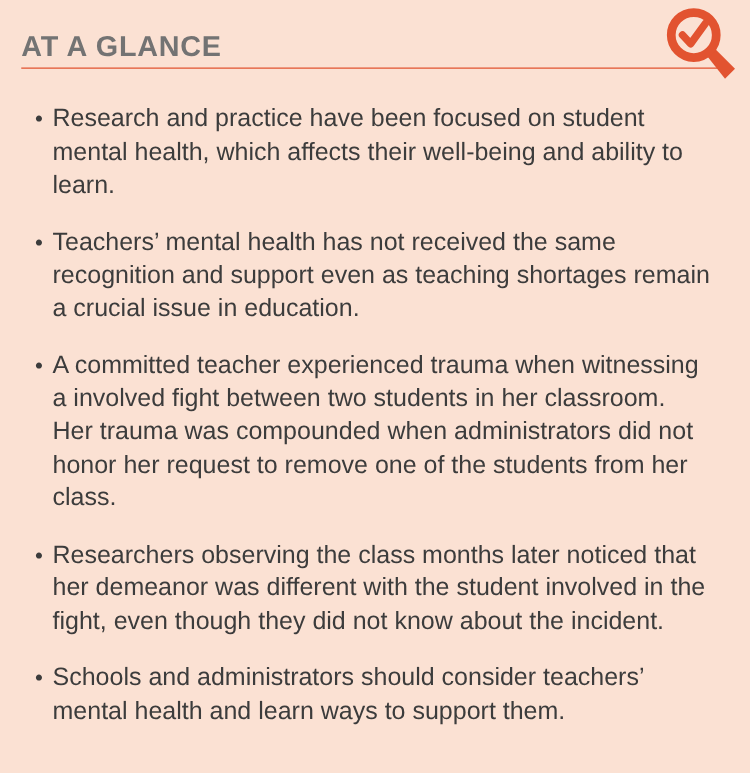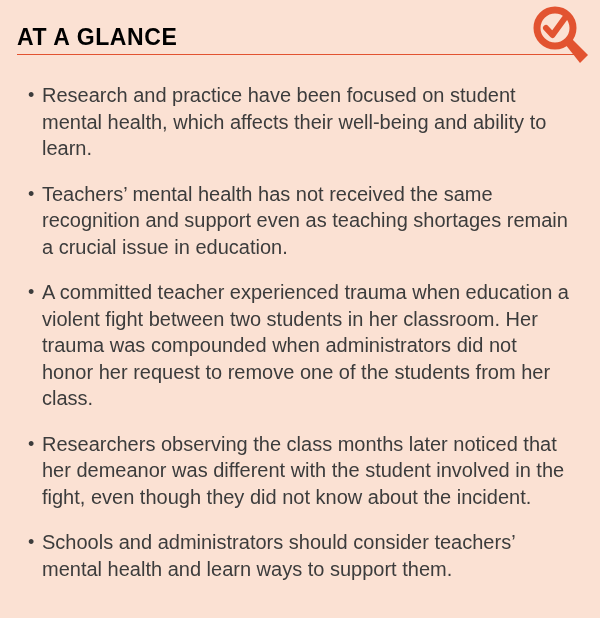--- a/index.html
+++ b/index.html
@@ -15,21 +15,21 @@
     overflow: hidden;
     box-sizing: border-box;
   }
   .title {
     position: absolute;
     left: 17px;
     top: 24px;
     font-size: 23px;
     font-weight: 800;
     letter-spacing: 0.6px;
-    color: #000000;
+    color: #737373;
     margin: 0;
   }
   .rule {
     position: absolute;
     left: 17px;
     top: 54px;
     width: 560px;
     height: 1px;
     background: #e25330;
   }
@@ -92,21 +92,21 @@
     <li class="bullet-item">
       <span class="bullet-marker">•</span>
       <span class="bullet-text">Research and practice have been focused on student mental health, which affects their well-being and ability to learn.</span>
     </li>
     <li class="bullet-item">
       <span class="bullet-marker">•</span>
       <span class="bullet-text">Teachers’ mental health has not received the same recognition and support even as teaching shortages remain a crucial issue in education.</span>
     </li>
     <li class="bullet-item">
       <span class="bullet-marker">•</span>
-      <span class="bullet-text">A committed teacher experienced trauma when education a violent fight between two students in her classroom. Her trauma was compounded when administrators did not honor her request to remove one of the students from her class.</span>
+      <span class="bullet-text">A committed teacher experienced trauma when witnessing a involved fight between two students in her classroom. Her trauma was compounded when administrators did not honor her request to remove one of the students from her class.</span>
     </li>
     <li class="bullet-item">
       <span class="bullet-marker">•</span>
       <span class="bullet-text">Researchers observing the class months later noticed that her demeanor was different with the student involved in the fight, even though they did not know about the incident.</span>
     </li>
     <li class="bullet-item">
       <span class="bullet-marker">•</span>
       <span class="bullet-text">Schools and administrators should consider teachers’ mental health and learn ways to support them.</span>
     </li>
   </ul>

